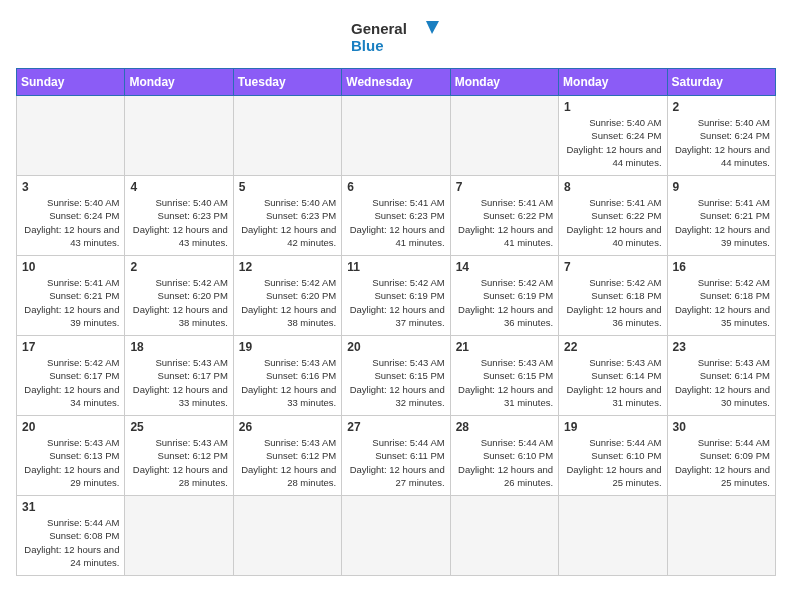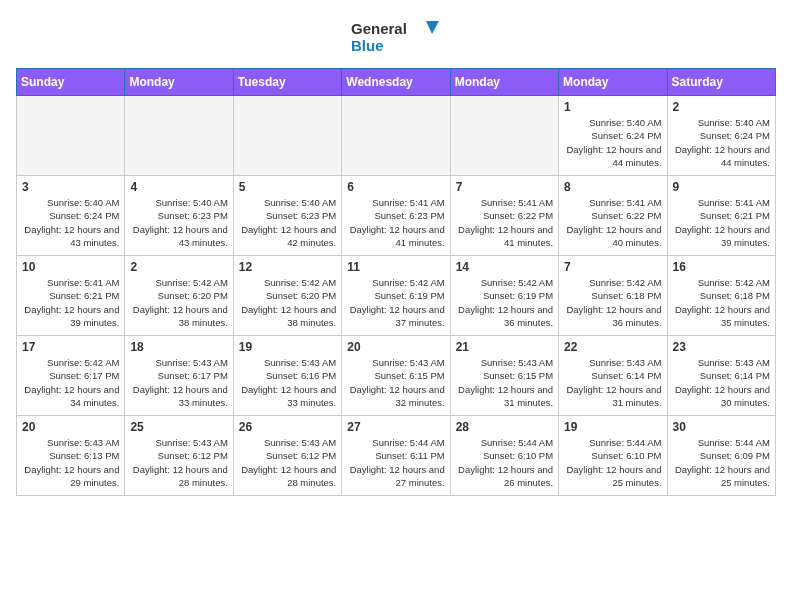--- a/index.html
+++ b/index.html
@@ -231,14 +231,26 @@
         </td>
         <td>
           <div class="day-number">19</div>
           <div class="day-info">Sunrise: 5:44 AM<br>Sunset: 6:10 PM<br>Daylight: 12 hours and 25 minutes.</div>
         </td>
         <td>
           <div class="day-number">30</div>
           <div class="day-info">Sunrise: 5:44 AM<br>Sunset: 6:09 PM<br>Daylight: 12 hours and 25 minutes.</div>
         </td>
       </tr>
+      <tr>
+        <td>
+          <div class="day-number">31</div>
+          <div class="day-info">Sunrise: 5:44 AM<br>Sunset: 6:08 PM<br>Daylight: 12 hours and 24 minutes.</div>
+        </td>
+        <td class="empty"></td>
+        <td class="empty"></td>
+        <td class="empty"></td>
+        <td class="empty"></td>
+        <td class="empty"></td>
+        <td class="empty"></td>
+      </tr>
     </tbody>
 </table>
 
 </body></html>

